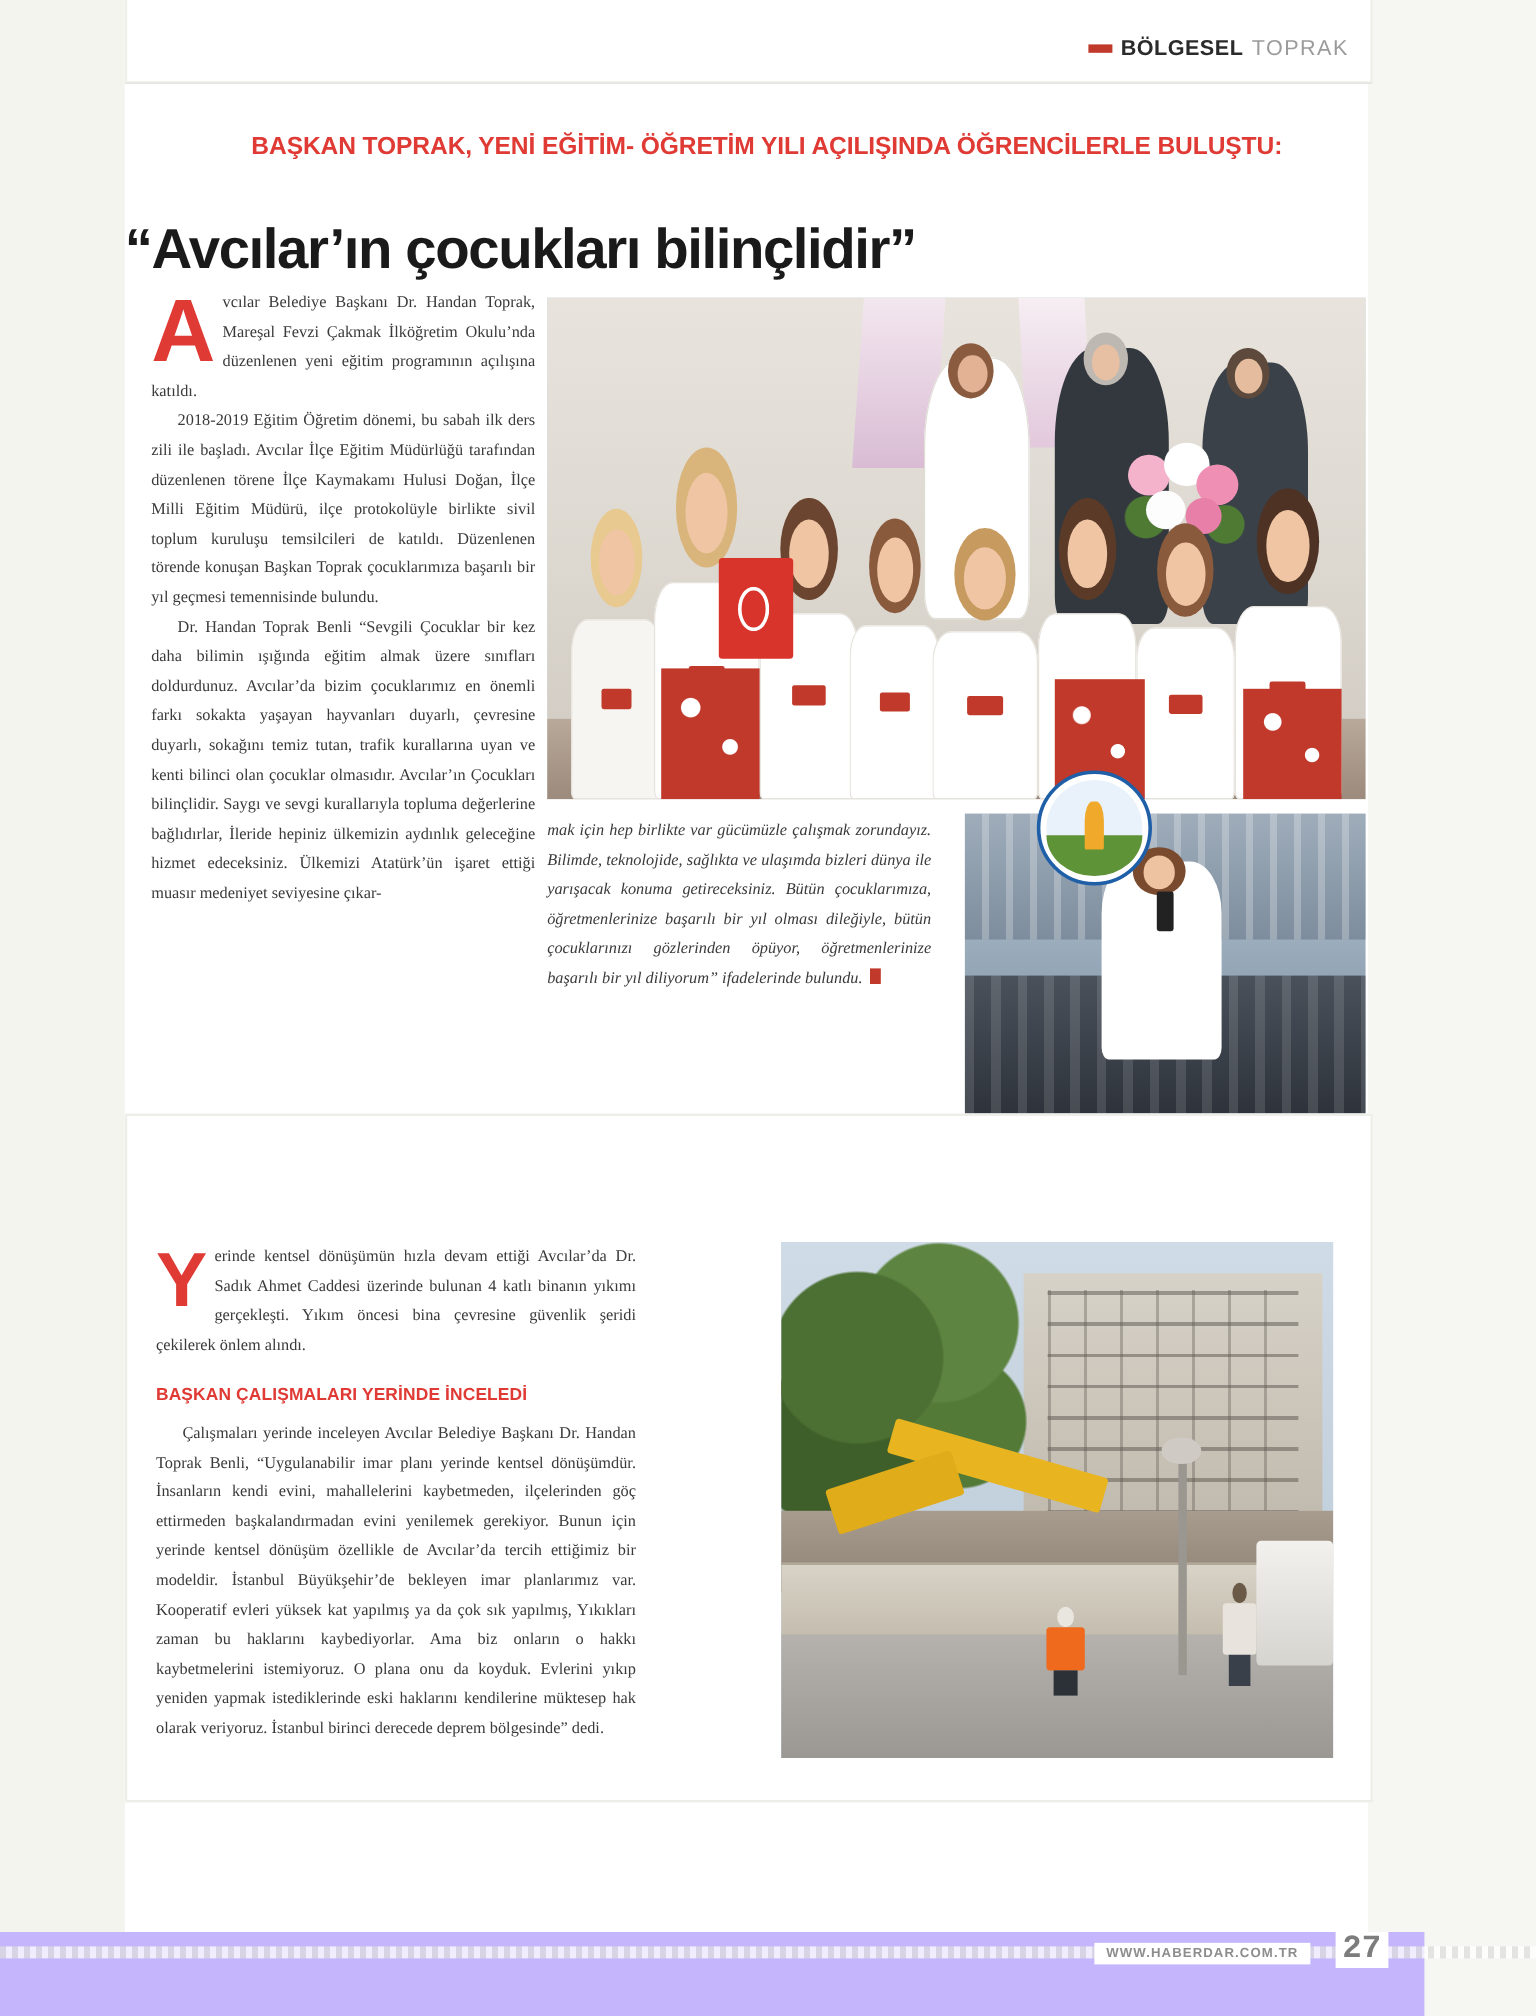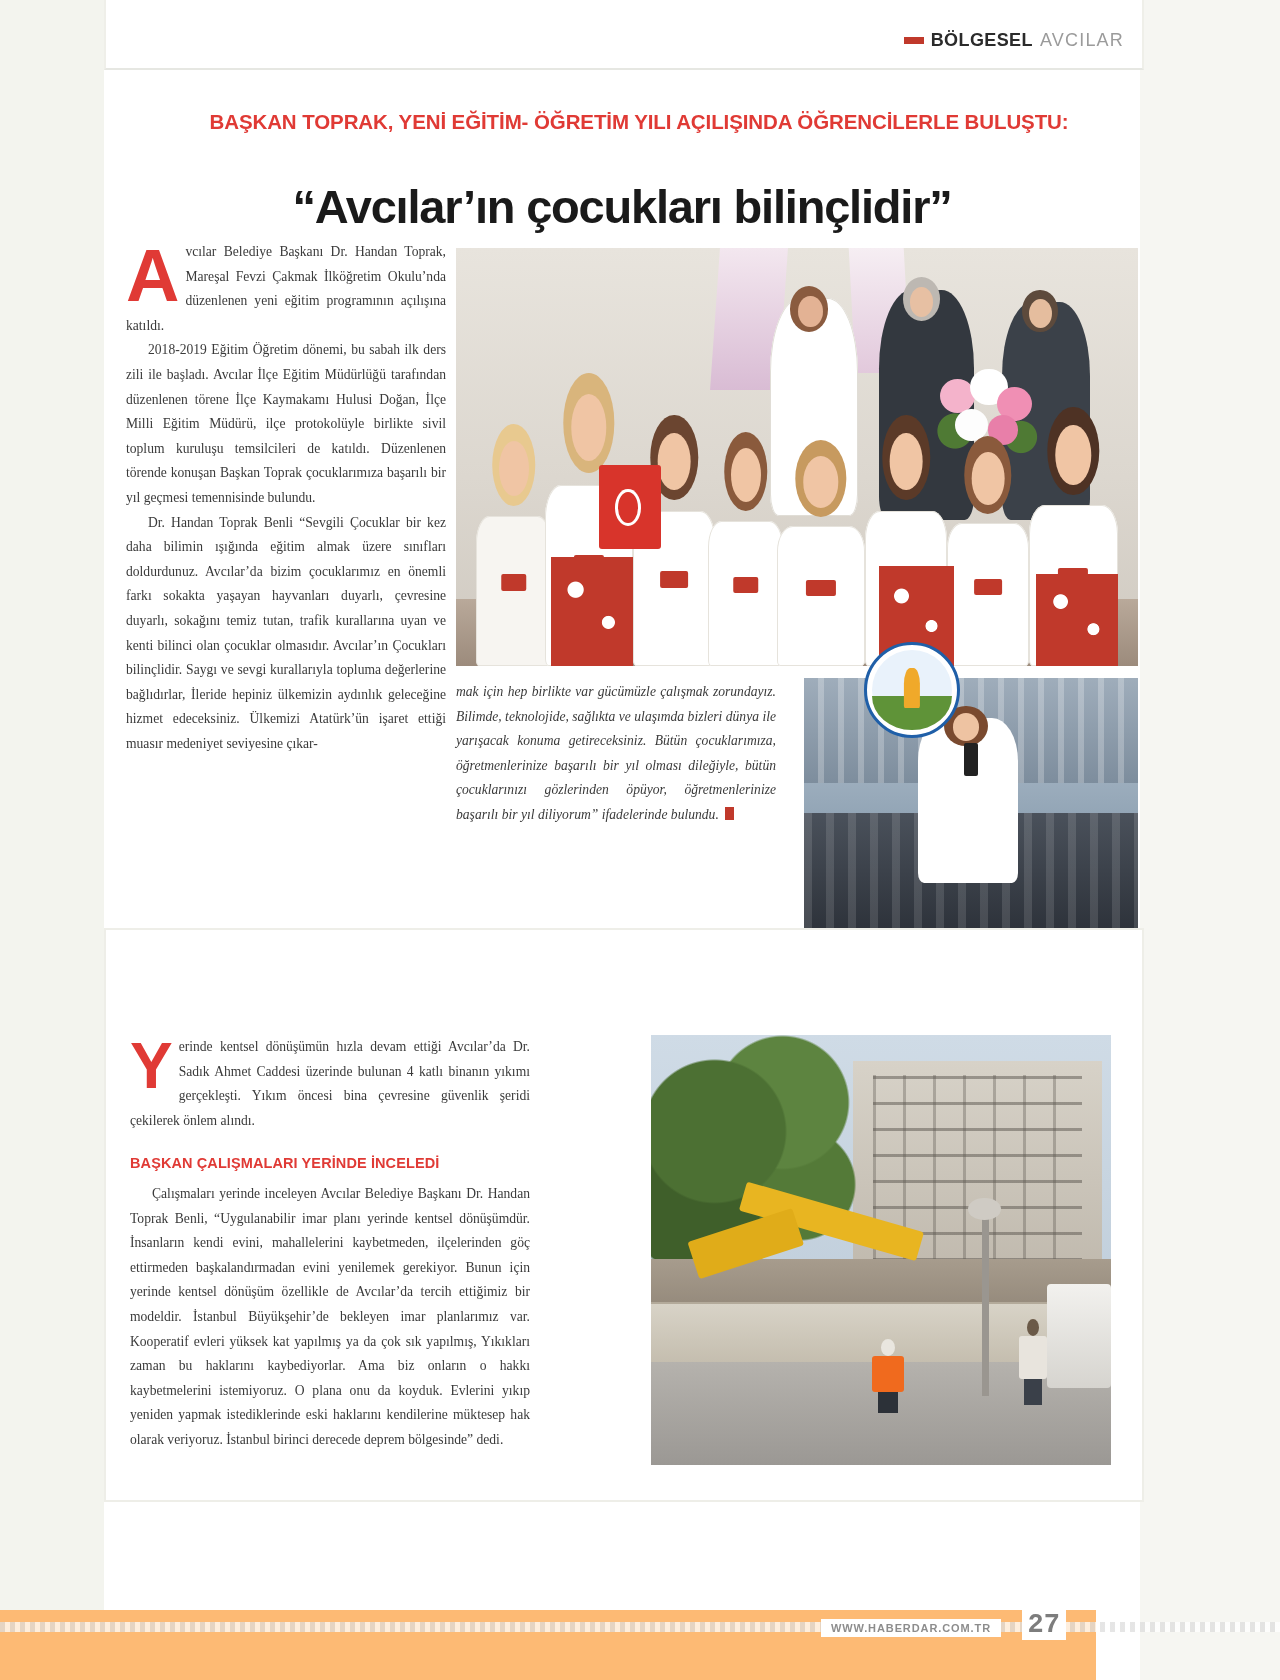--- a/index.html
+++ b/index.html
@@ -50,21 +50,20 @@
     position:absolute;left:0;top:40px;width:1036px;
     text-align:center;
     font-family:"Liberation Sans", sans-serif;
     font-weight:bold;font-size:20.5px;letter-spacing:-0.1px;
     color:#e03a35;
     white-space:nowrap;
     padding-left:17px;
   }
   .headline1{
     position:absolute;left:0;top:78px;width:1036px;
-    text-align:center;
     font-family:"Liberation Sans", sans-serif;
     font-weight:bold;font-size:47px;letter-spacing:-1.2px;
     color:#1a1a1a;
     white-space:nowrap;
   }
 
   
   .a1-col1{
     position:absolute;left:22px;top:170px;width:320px;height:690px;
     font-size:13.6px;line-height:24.6px;color:#3a3a3a;text-align:justify;
@@ -125,21 +124,21 @@
     color:#e03a35;
   }
   .a2-body{
     position:absolute;left:24px;top:252px;width:400px;
     font-size:13.6px;line-height:24.6px;color:#3a3a3a;text-align:justify;
   }
   .ph3{left:545px;top:105px;width:460px;height:430px;}
 
   
   .footer{
-    position:absolute;left:0;bottom:0;width:1096px;height:70px;background:#fdba74;margin-top:32px;
+    position:absolute;left:0;bottom:0;width:1187px;height:70px;background:#c4b5fd;margin-top:32px;
   }
   .foot-rule{
     position:absolute;left:0;top:12px;width:1280px;height:10px;
     background:repeating-linear-gradient(90deg,#dddddd 0 5px,#ffffff 5px 10px);
     opacity:.75;
   }
   .foot-url{
     position:absolute;right:95px;top:9px;
     font-family:"Liberation Sans", sans-serif;
     font-weight:bold;font-size:11px;letter-spacing:.9px;color:#8d8d8d;
@@ -289,21 +288,21 @@
 
 <div class="page">
 
   <div class="edge-left"></div>
   <div class="edge-right"></div>
 
   <div class="masthead">
     <div class="masthead-inner">
       <span class="mast-dash"></span>
       <span class="mast-bolgesel">BÖLGESEL</span>
-      <span class="mast-avcilar">AVCILAR</span>
+      <span class="mast-avcilar">TOPRAK</span>
     </div>
   </div>
 
   <div class="art1">
 
     <div class="kicker">BAŞKAN TOPRAK, YENİ EĞİTİM- ÖĞRETİM YILI AÇILIŞINDA ÖĞRENCİLERLE BULUŞTU:</div>
 
     <h1 class="headline1">“Avcılar’ın çocukları bilinçlidir”</h1>
 
     <div class="a1-col1">

